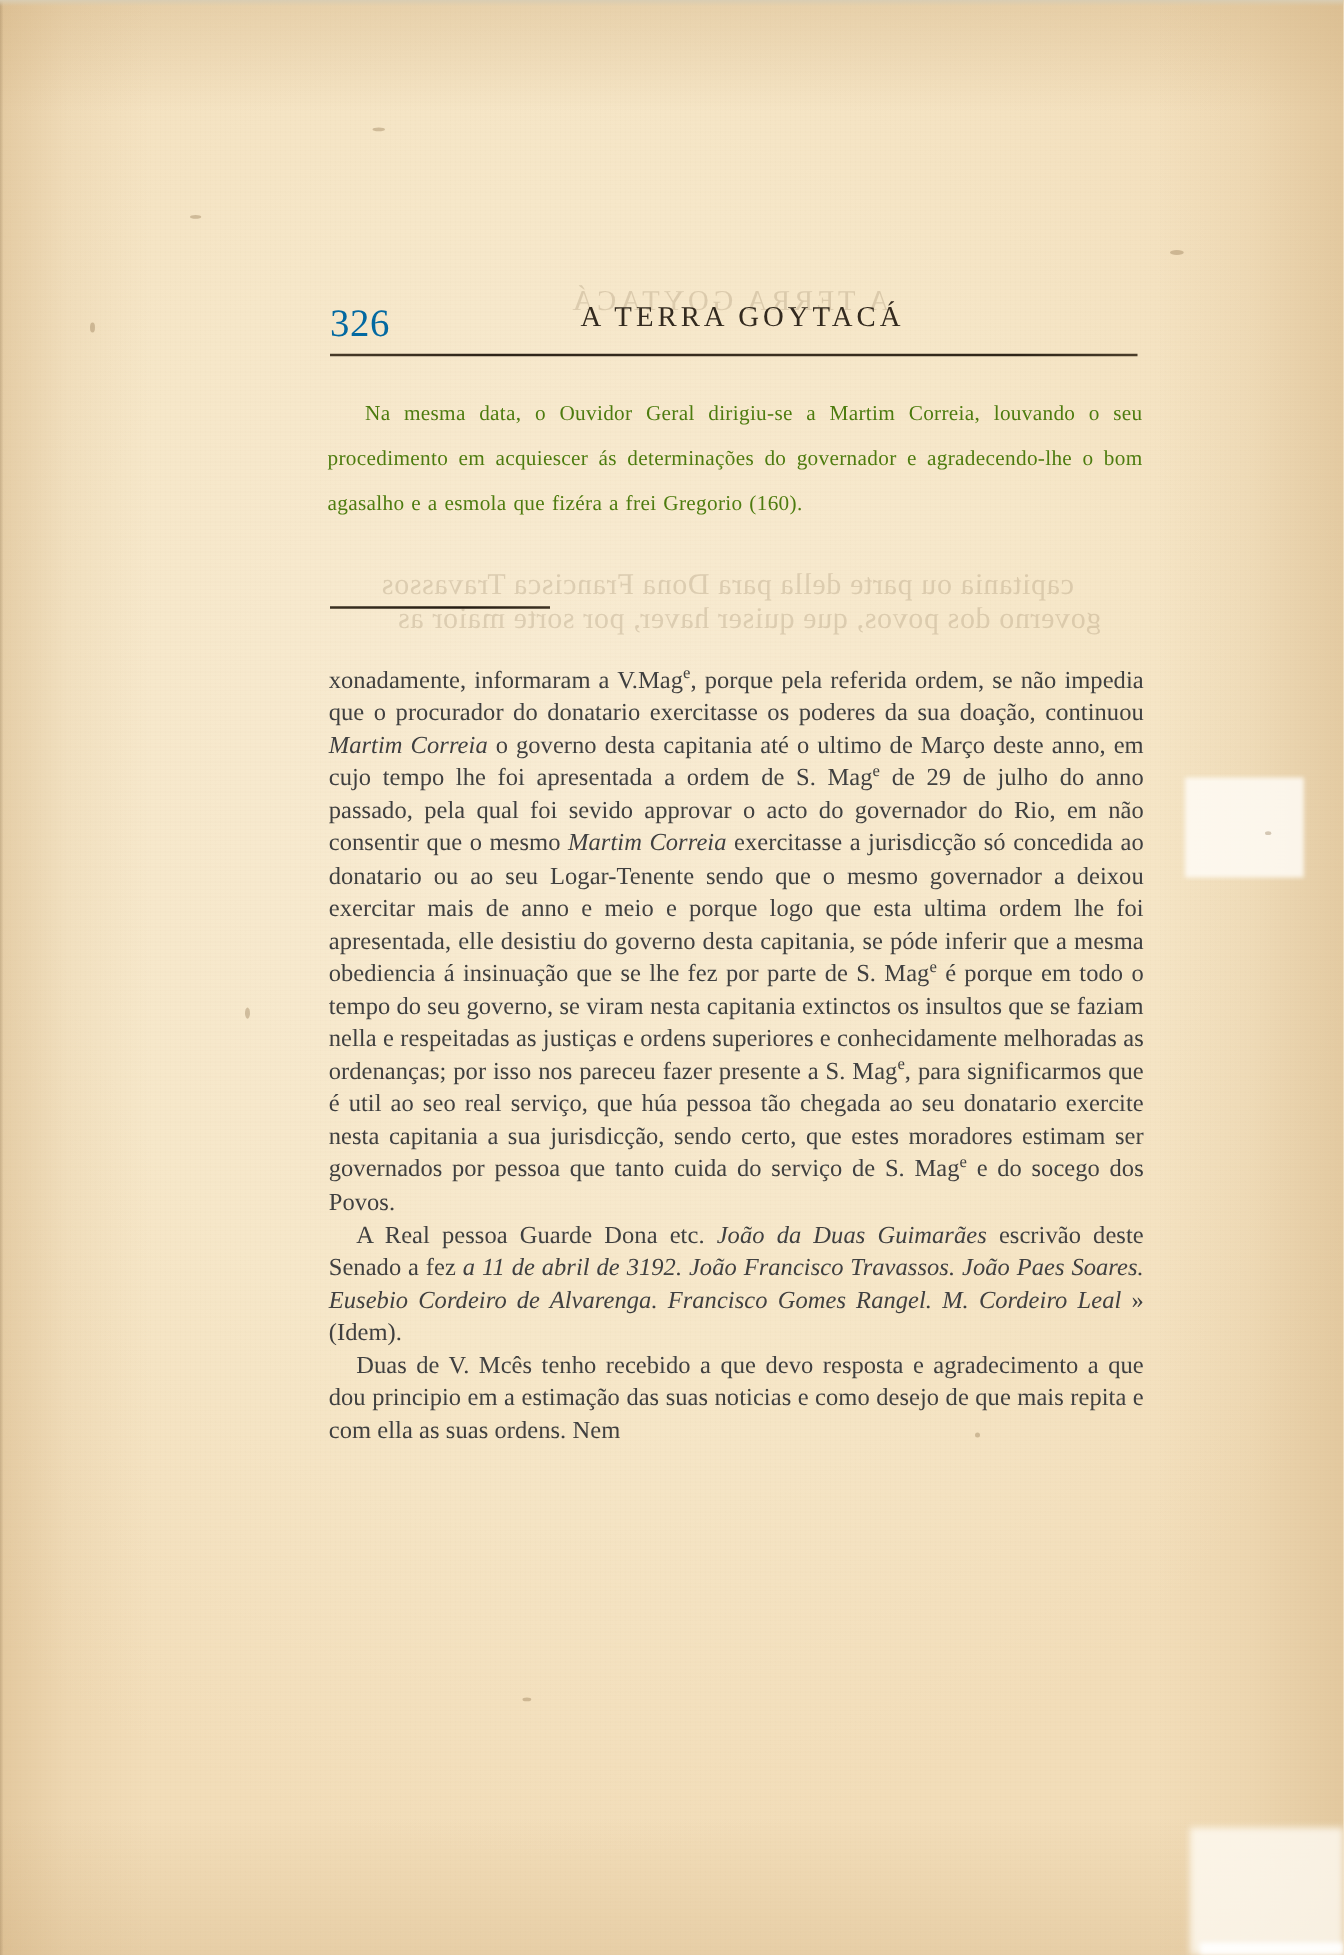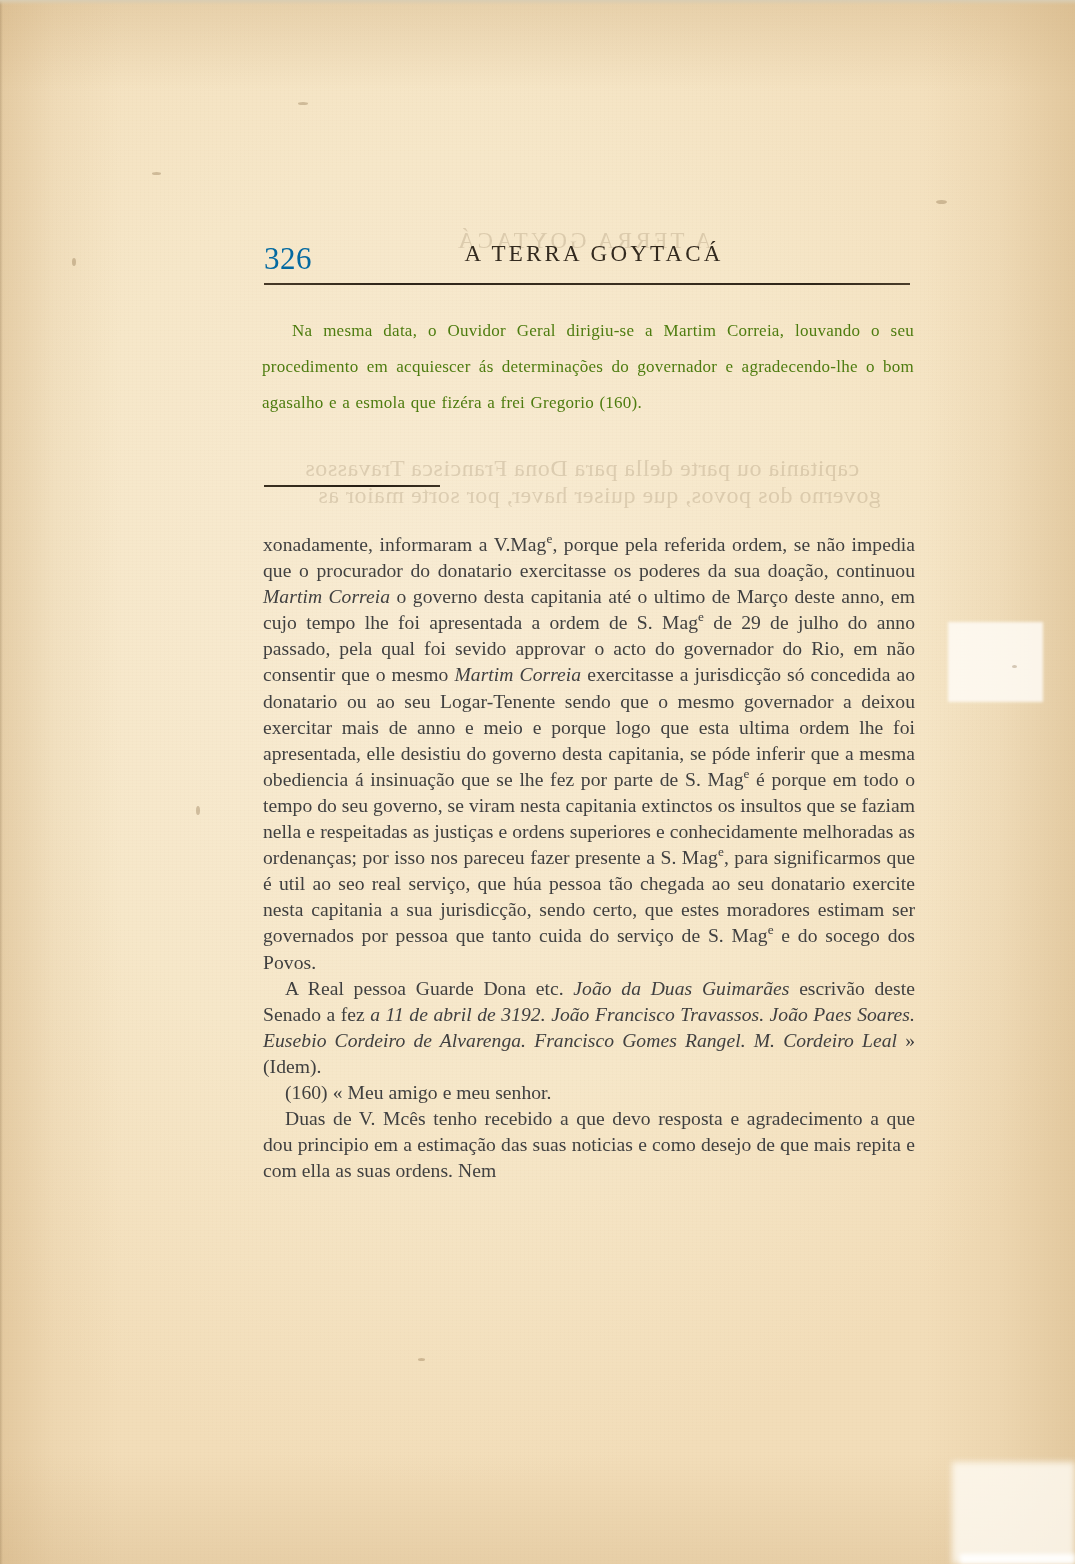--- a/index.html
+++ b/index.html
@@ -222,21 +222,18 @@
     <div class="footnote">
 
       <p>
         <span>xonadamente, informaram a V.Mag</span><span class="sup">e</span><span>, porque pela referida ordem, se não impedia que o procurador do donatario exercitasse os poderes da sua doação, continuou </span><i>Martim Correia</i><span> o governo desta capitania até o ultimo de Março deste anno, em cujo tempo lhe foi apresentada a ordem de S. Mag</span><span class="sup">e</span><span> de 29 de julho do anno passado, pela qual foi sevido approvar o acto do governador do Rio, em não consentir que o mesmo </span><i>Martim Correia</i><span> exercitasse a jurisdicção só concedida ao donatario ou ao seu Logar-Tenente sendo que o mesmo governador a deixou exercitar mais de anno e meio e porque logo que esta ultima ordem lhe foi apresentada, elle desistiu do governo desta capitania, se póde inferir que a mesma obediencia á insinuação que se lhe fez por parte de S. Mag</span><span class="sup">e</span><span> é porque em todo o tempo do seu governo, se viram nesta capitania extinctos os insultos que se faziam nella e respeitadas as justiças e ordens superiores e conhecidamente melhoradas as ordenanças; por isso nos pareceu fazer presente a S. Mag</span><span class="sup">e</span><span>, para significarmos que é util ao seo real serviço, que húa pessoa tão chegada ao seu donatario exercite nesta capitania a sua jurisdicção, sendo certo, que estes moradores estimam ser governados por pessoa que tanto cuida do serviço de S. Mag</span><span class="sup">e</span><span> e do socego dos Povos.</span>
       </p>
 
       <p class="ind">
         <span>A Real pessoa Guarde Dona etc. </span><i>João da Duas Guimarães</i><span> escrivão deste Senado a fez </span><i>a 11 de abril de 3192. João Francisco Travassos. João Paes Soares. Eusebio Cordeiro de Alvarenga. Francisco Gomes Rangel. M. Cordeiro Leal</i><span> » (Idem).</span>
       </p>
 
-      <p class="ind">
-        <span>(160)</span><span> « Meu amigo e meu senhor.</span>
-      </p>
 
       <p class="ind">Duas de V. Mcês tenho recebido a que devo resposta e agradecimento a que dou principio em a estimação das suas noticias e como desejo de que mais repita e com ella as suas ordens. Nem</p>
 
     </div>
   </div>
 </div>
 
 </body></html>

